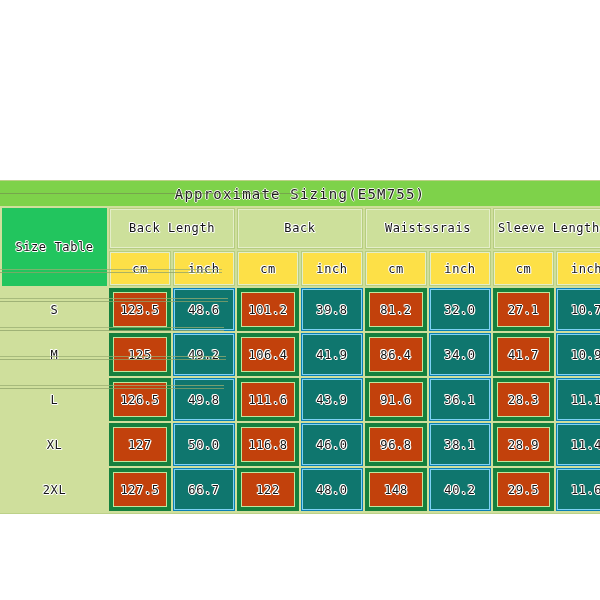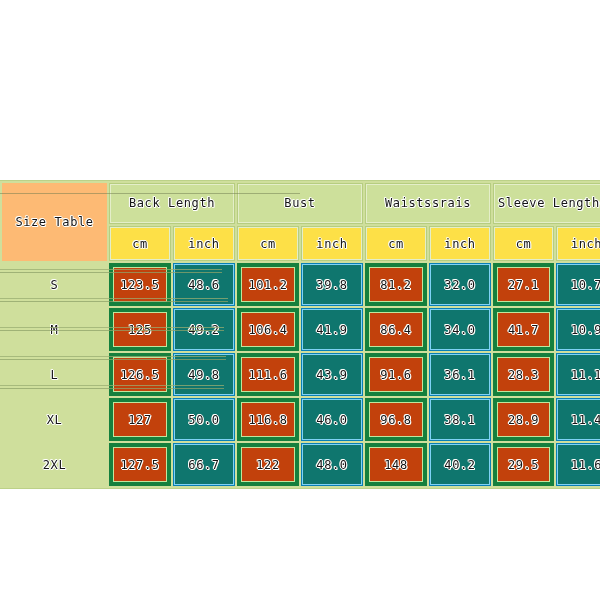--- a/index.html
+++ b/index.html
@@ -93,21 +93,21 @@
   td.unit {
     background: #fde047;
     border: 1px solid #b6cd80;
     box-shadow: inset 0 0 0 1px #e4eec9;
     height: 25px;
     font-size: 11.5px;
     letter-spacing: 0.9px;
   }
   
   td.corner {
-    background: #fdba74;
+    background: #22c55e;
     border: none;
     font-size: 13px;
     letter-spacing: 1.1px;
   }
   
   td.size {
     background: #cfdf9c;
     border: none;
     font-size: 12px;
     letter-spacing: 1.1px;
@@ -140,39 +140,42 @@
   }
   .rule.r2 { background: #8fa369; }
 </style>
 </head>
 <body>
 
 <div id="stage">
 
   <div id="chart">
 
+    <div class="title-bar">
+      <span class="title-text">Approximate Sizing(E5M755)</span>
+    </div>
 
     <table class="sizing">
       <colgroup>
         <col style="width:105px">
         <col style="width:62px">
           <col style="width:62px">
         <col style="width:62px">
           <col style="width:62px">
         <col style="width:62px">
           <col style="width:62px">
         <col style="width:61px">
           <col style="width:61px">
       </colgroup>
 
       <tbody>
           <tr>
         <td class="corner" rowspan="2">Size Table</td>
         <td class="grp" colspan="2">Back Length</td>
-        <td class="grp" colspan="2">Bust</td>
+        <td class="grp" colspan="2">Back</td>
         <td class="grp" colspan="2">Waistssrais</td>
         <td class="grp" colspan="2">Sleeve Lengther</td>
       </tr>
 
       <tr>
         <td class="unit">cm</td>
         <td class="unit">inch</td>
         <td class="unit">cm</td>
         <td class="unit">inch</td>
         <td class="unit">cm</td>

